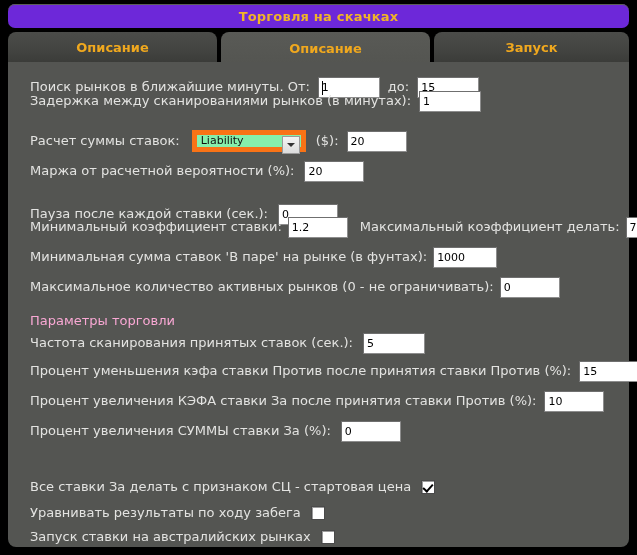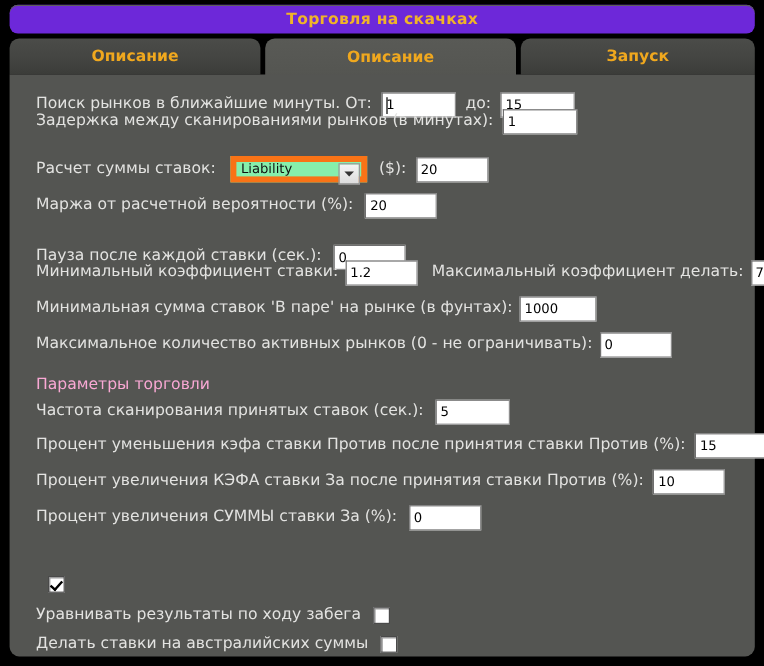--- a/index.html
+++ b/index.html
@@ -341,30 +341,31 @@
     <div class="row" style="top: 358px;">
       <span class="lbl">Процент увеличения СУММЫ ставки За (%):</span>
       <span class="gap10"></span>
       <div class="tf w-60">
         <span>0</span>
       </div>
     </div>
 
 
     <div class="row" style="top: 414px;">
+      <span class="lbl">Все ставки За делать с признаком СЦ - стартовая цена</span>
       <span class="gap10"></span>
       <span class="cbx checked"></span>
     </div>
 
     <div class="row" style="top: 440px;">
       <span class="lbl">Уравнивать результаты по ходу забега</span>
       <span class="gap10"></span>
       <span class="cbx"></span>
     </div>
 
     <div class="row" style="top: 464px;">
-      <span class="lbl">Делать ставки на австралийских суммы</span>
+      <span class="lbl">Запуск ставки на австралийских рынках</span>
       <span class="gap10"></span>
       <span class="cbx"></span>
     </div>
 
   </div>
 </div>
 
 </body></html>

